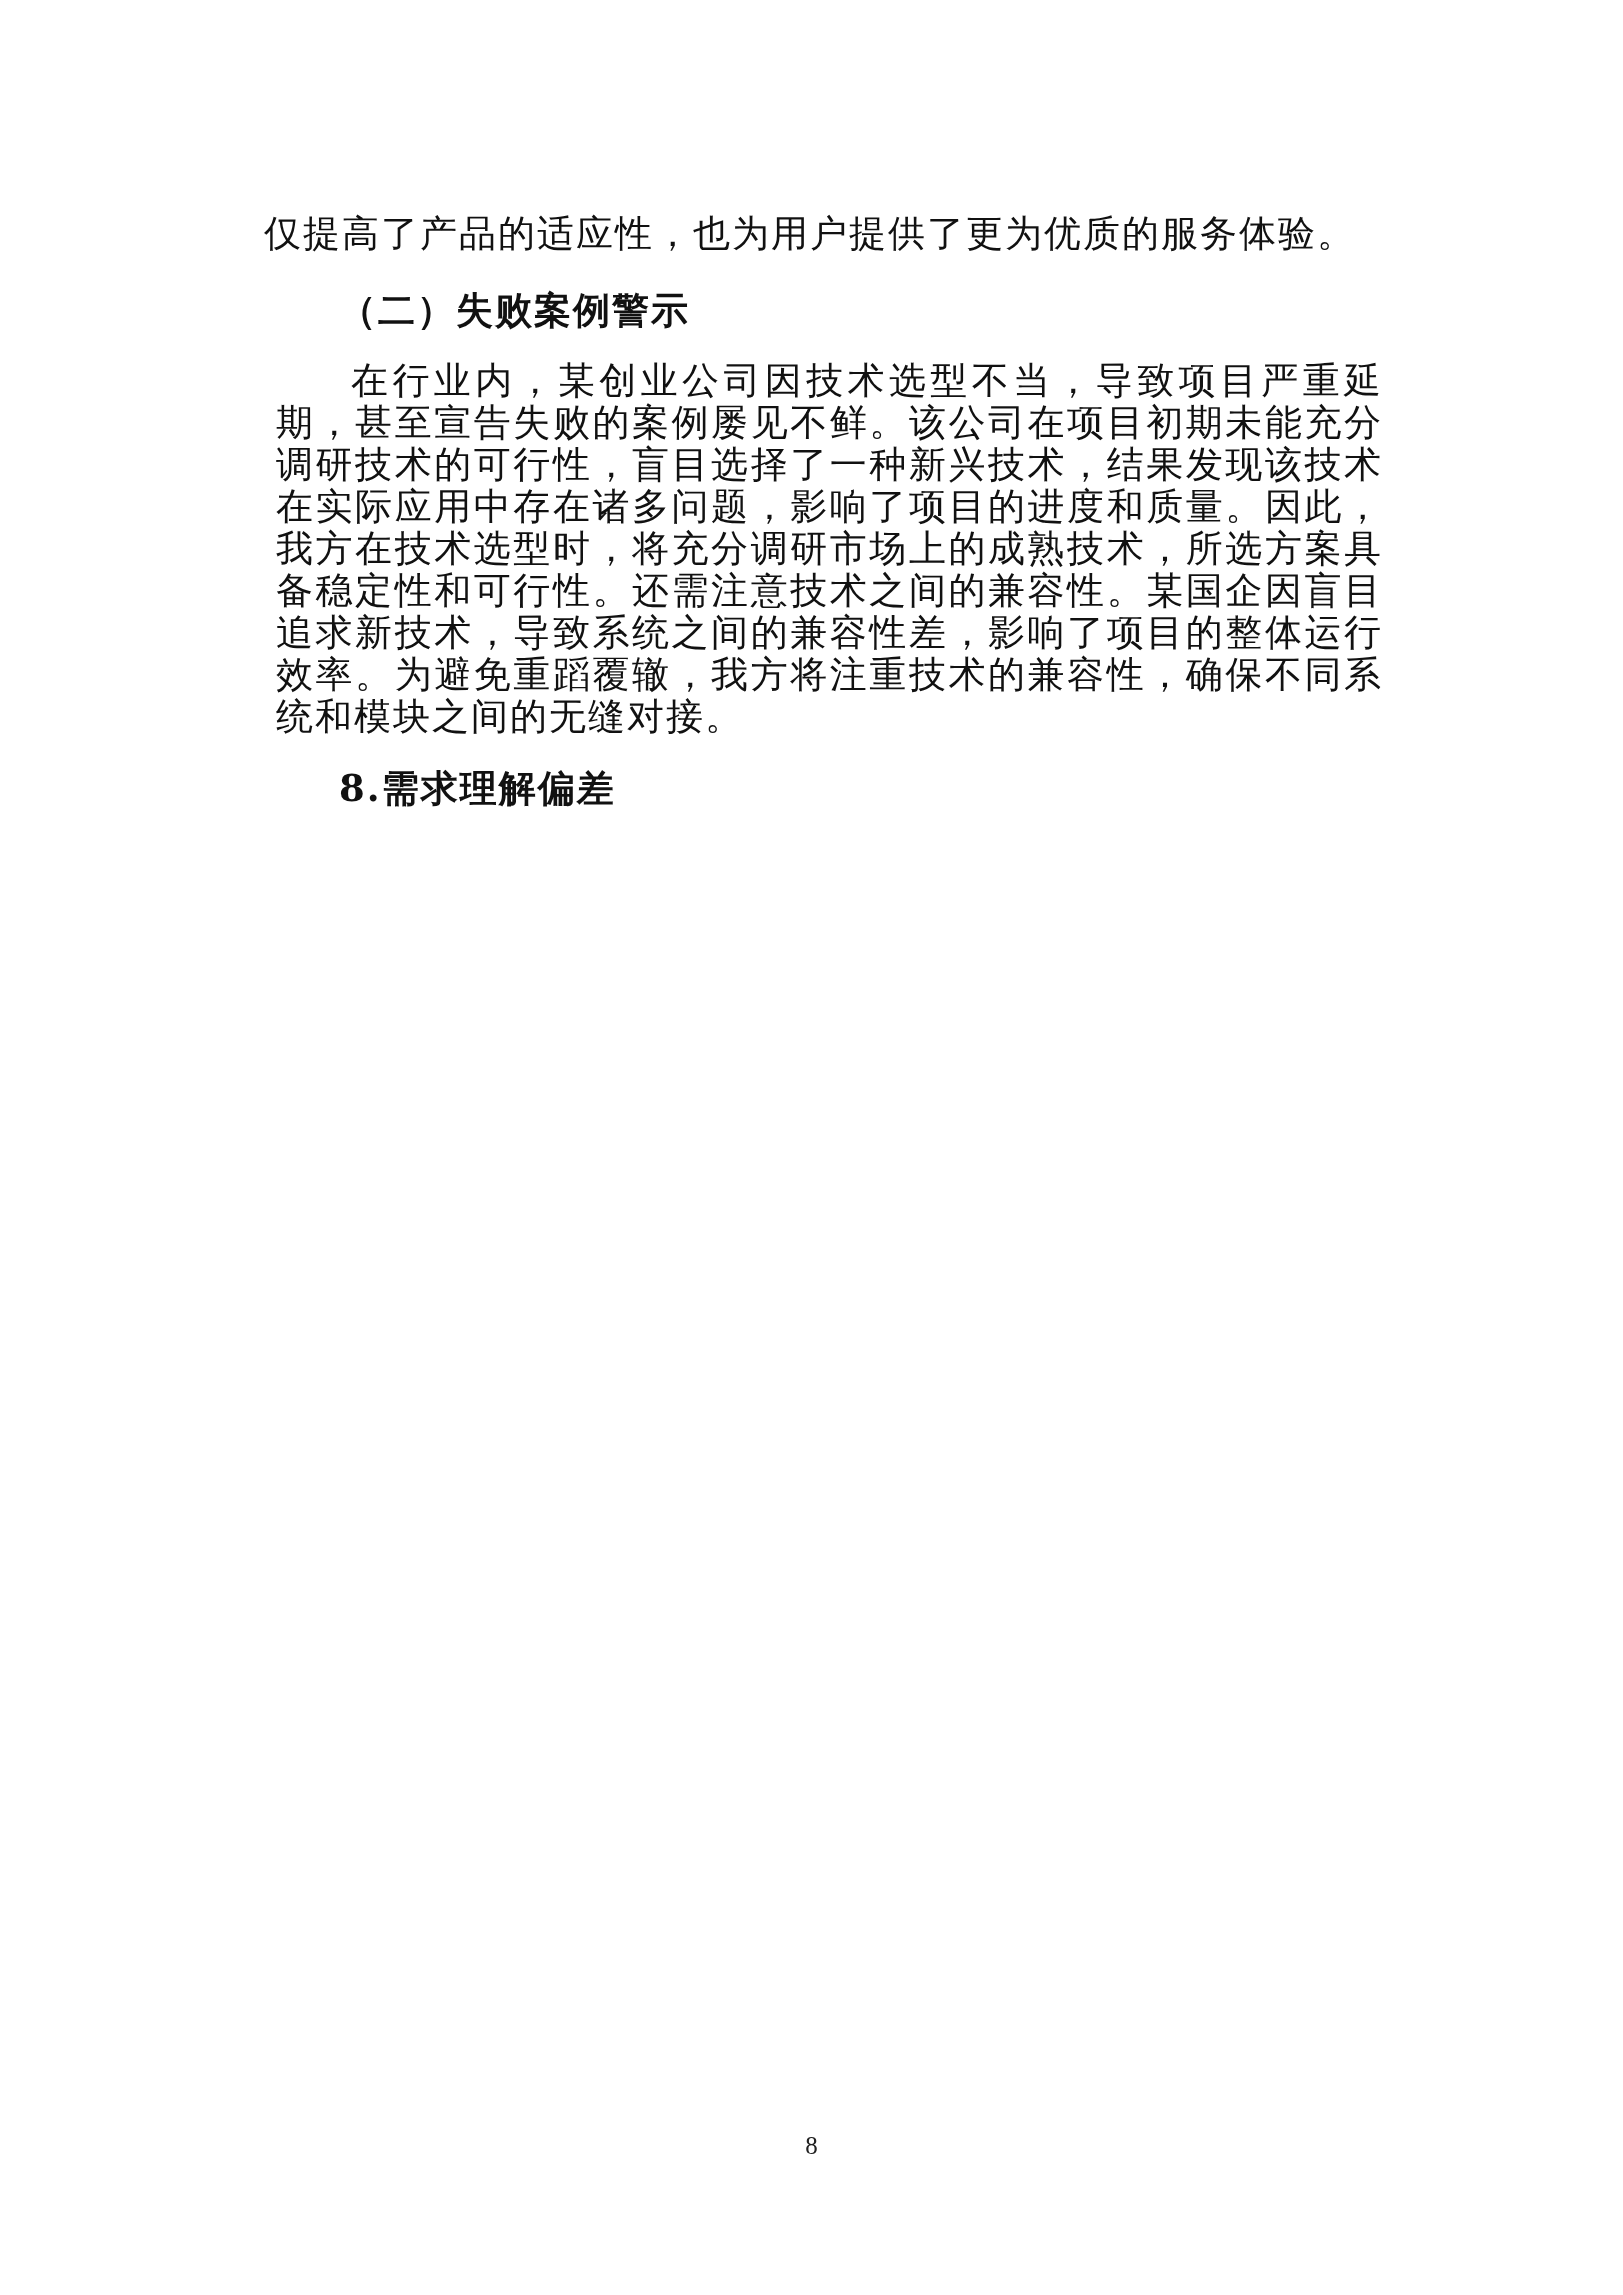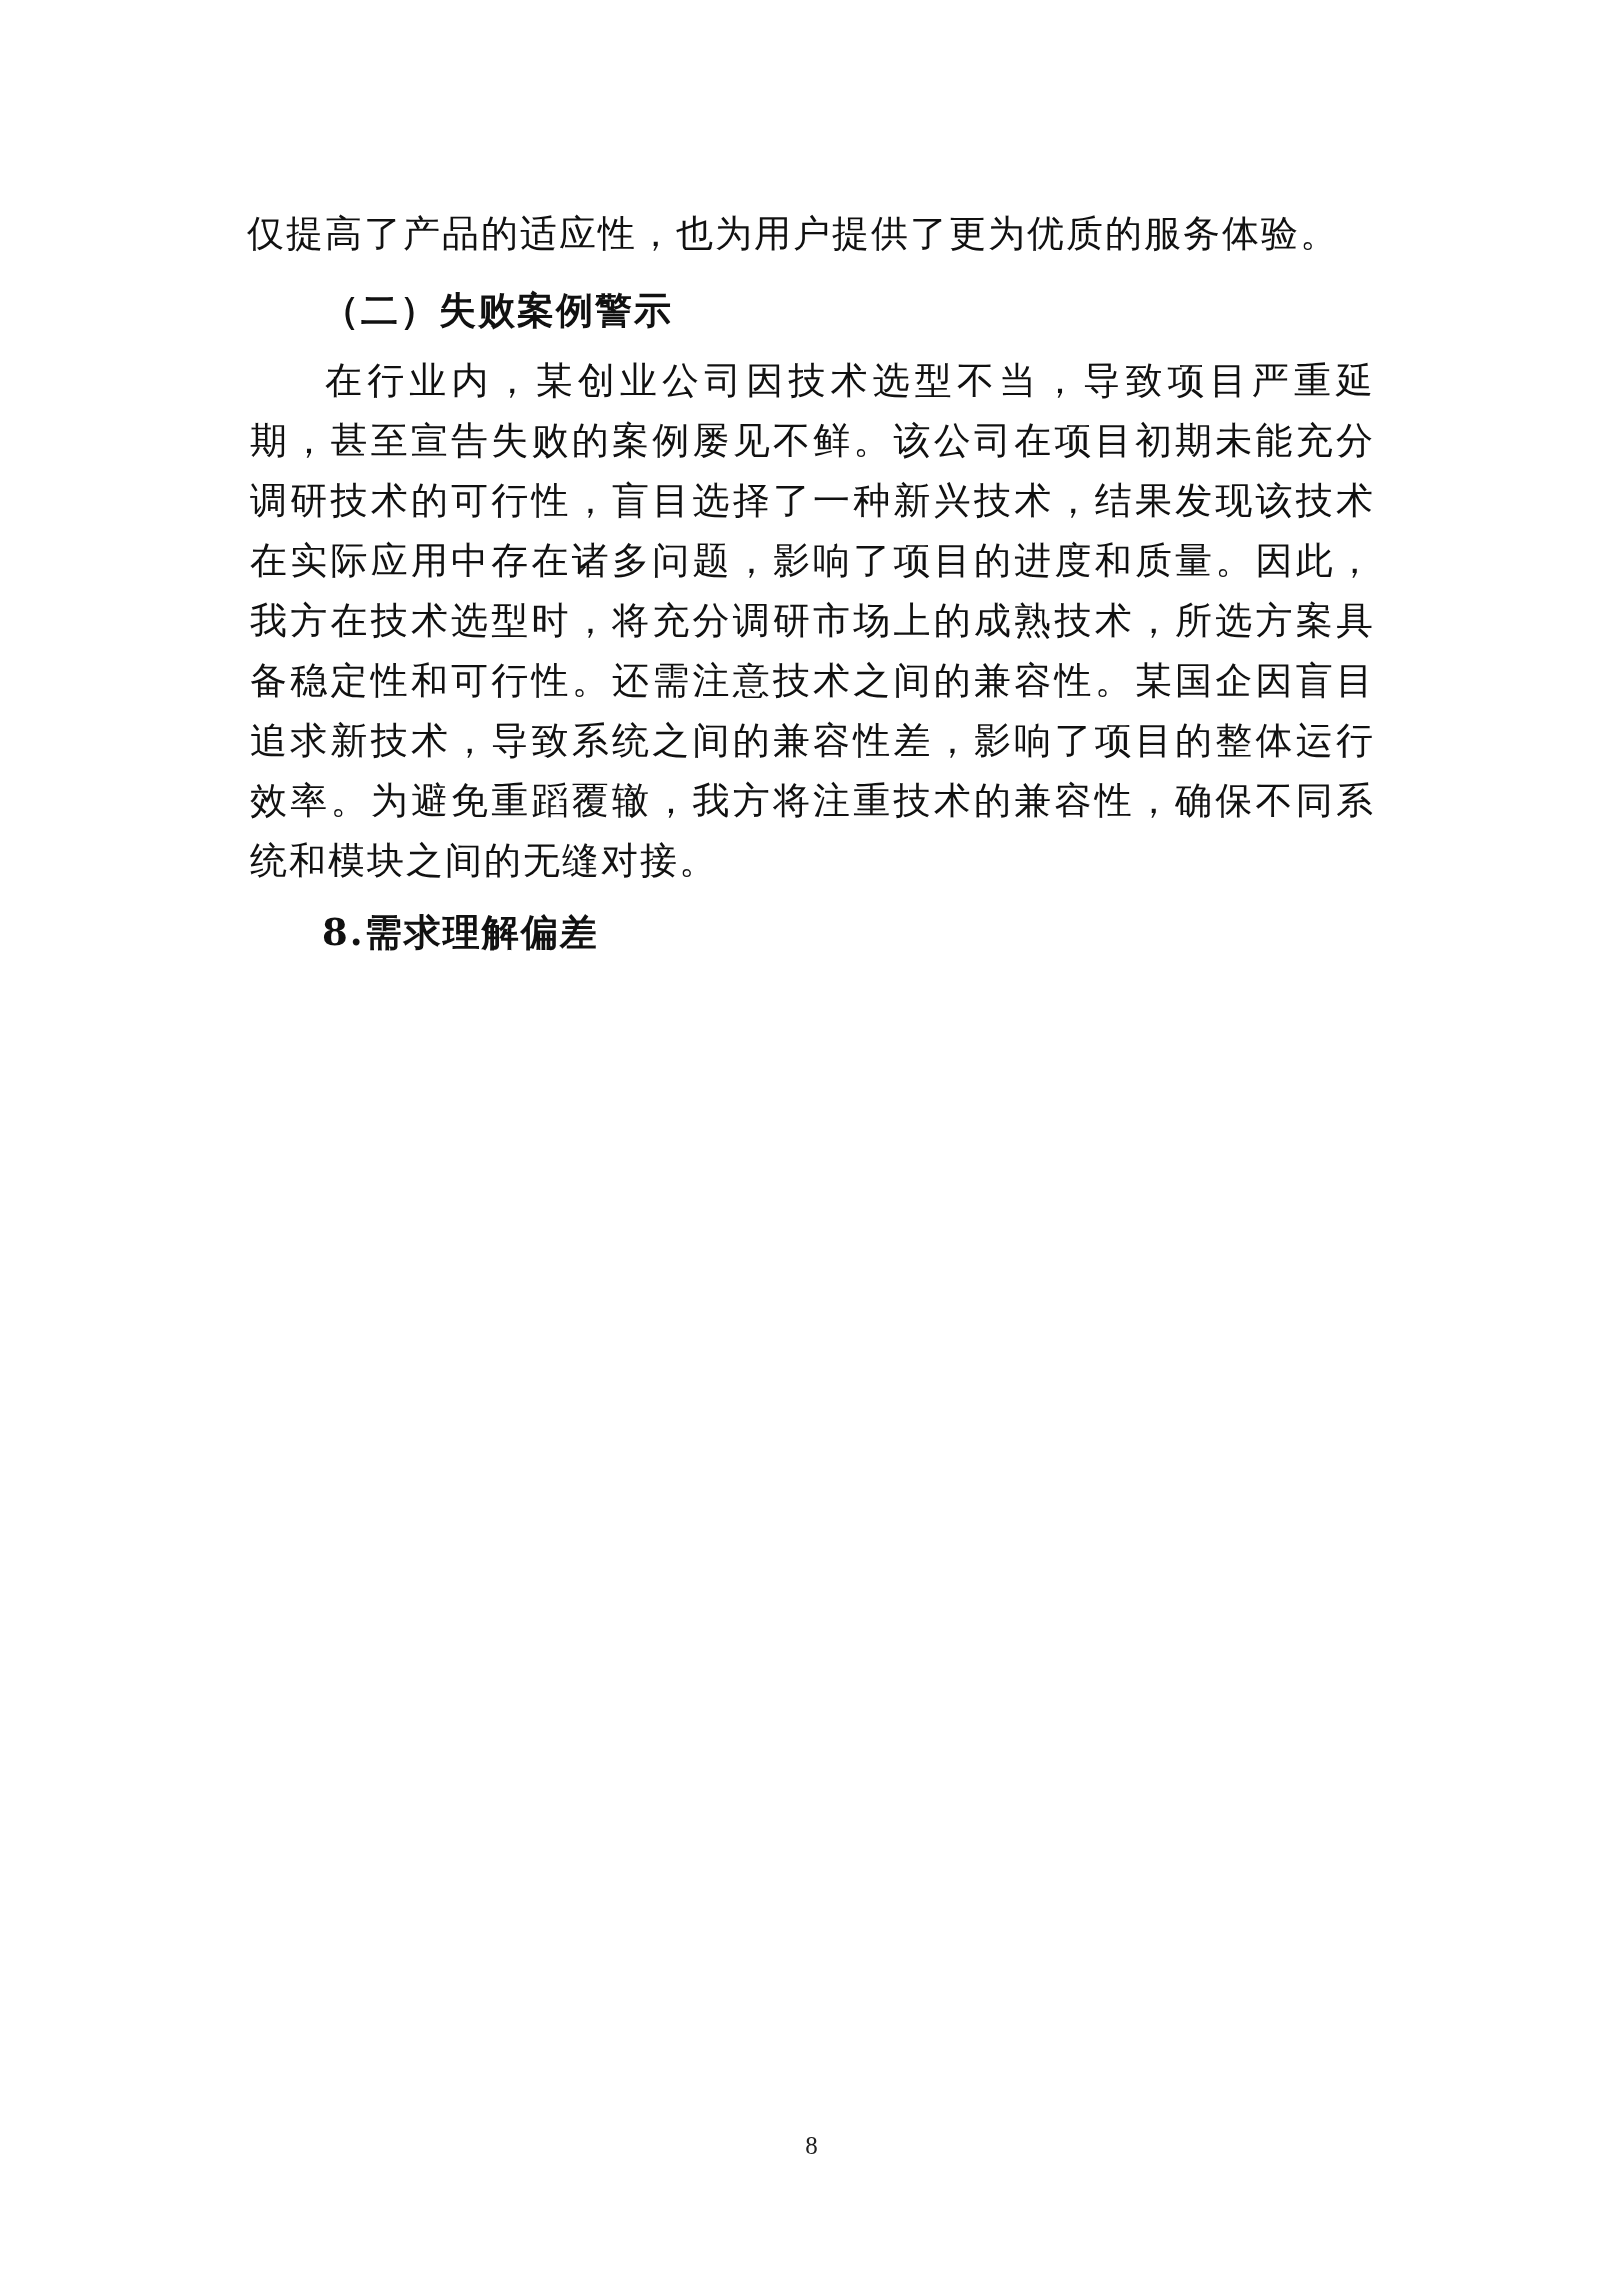--- a/index.html
+++ b/index.html
@@ -2,36 +2,36 @@
 <html style="font-size:10.5px"><head>
 <meta charset="utf-8">
 <style>
   html, body { margin: 0; padding: 0; background: #ffffff; }
   body {
     width: 1623px; height: 2295px; position: relative; overflow: hidden;
     font-family: "DejaVu Serif", "Liberation Serif", serif;
     color: #111111;
   }
   .page {
-    position: absolute; left: 247px; top: 196px; width: 1131px;
+    position: absolute; left: 264px; top: 196px; width: 1131px;
   }
   .line {
     font-size: 37px;
     line-height: 76px;
     white-space: nowrap;
     letter-spacing: 2px;
   }
   .para {
     font-size: 37px;
-    line-height: 60px;
+    line-height: 42px;
     text-indent: 75px;
     text-align: justify;
     text-align-last: left;
     letter-spacing: 2px;
-    margin: 3px;
+    margin: 12px;
   }
   .heading { text-indent: 75px; margin: 0; font-size: 37px; line-height: 76px; letter-spacing: 2px; font-weight: bold; }
   .page-number {
     position: absolute; top: 2132px; left: 0; width: 1623px; text-align: center;
     font-family: "Liberation Serif", serif; font-size: 25px; color: #222;
   }
 </style>
 </head>
 <body>
 

